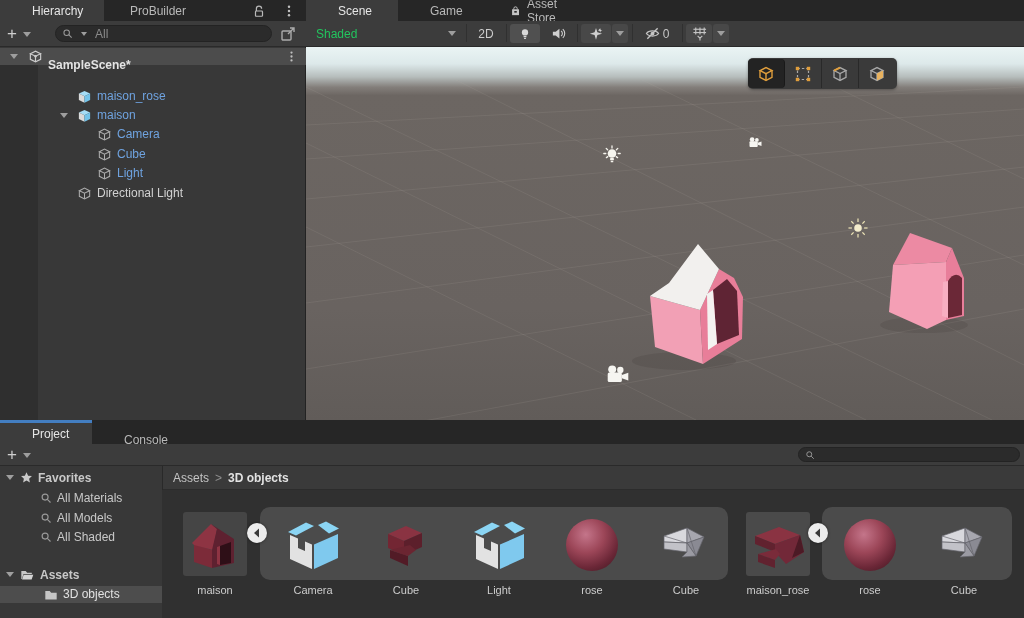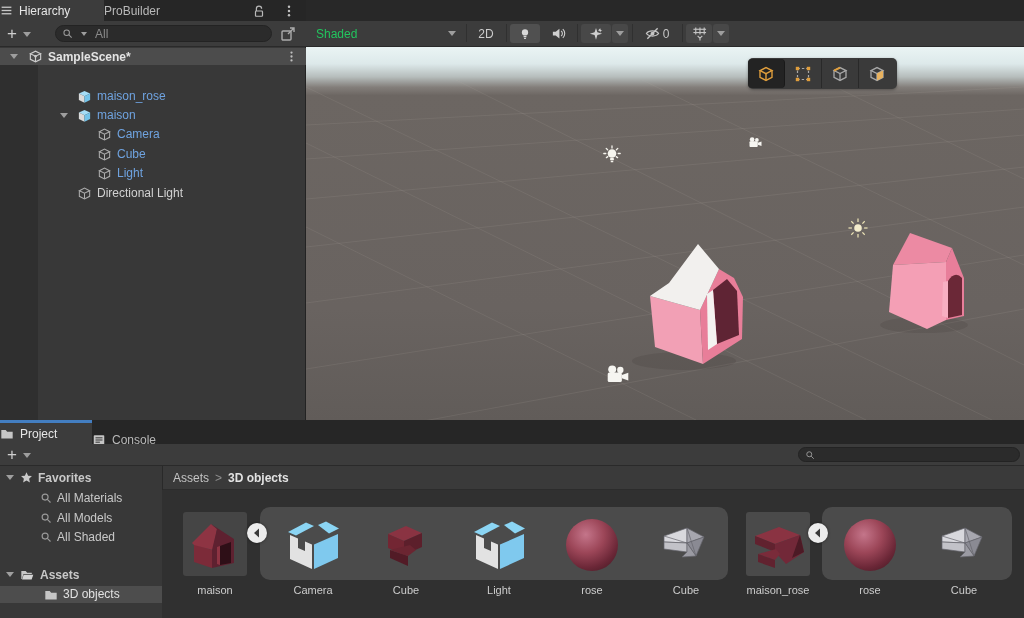--- a/index.html
+++ b/index.html
@@ -2,38 +2,38 @@
 <html><head>
 <meta charset="utf-8">
 <style>
   html,body{margin:0;padding:0;background:#181818;}
   #app{position:relative;width:1024px;height:618px;background:#282828;
        font-family:"Liberation Sans",sans-serif;font-size:12px;color:#C9C9C9;
        overflow:hidden;-webkit-font-smoothing:antialiased;}
   .abs{position:absolute;}
   .flex{display:flex;align-items:center;}
   .tabbar{background:#262626;}
-  .tab{height:100%;display:flex;align-items:center;gap:6px;padding:0 0;
+  .tab{height:100%;display:flex;align-items:center;gap:6px;padding:0 26px;
        color:#B9B9B9;box-sizing:border-box;}
   .tab.active{background:#3C3C3C;color:#E6E6E6;}
   .toolbar{background:#3C3C3C;border-bottom:1px solid #2A2A2A;box-sizing:border-box;}
   .vsep{position:absolute;top:3px;bottom:4px;width:1px;background:#303030;}
   .btn{display:flex;align-items:center;justify-content:center;border-radius:3px;}
   .btn.on{background:#505050;}
   .cdown{width:0;height:0;border-left:4px solid transparent;border-right:4px solid transparent;
          border-top:5px solid #9E9E9E;display:inline-block;}
   .plus{font-size:17px;color:#CFCFCF;line-height:1;}
   .field{background:#2B2B2B;border:1px solid #232323;border-radius:9px;display:flex;
          align-items:center;gap:8px;box-sizing:border-box;}
   .ph{color:#8A8A8A;}
   .row{left:0;width:306px;height:19px;}
   .row .lbl{top:2px;color:#D2D2D2;white-space:nowrap;}
   .row .lbl.blue{color:#6FA3E0;}
   .scene-row{background:#4C4C4C;}
-  .scene-row .lbl{font-weight:bold;color:#E4E4E4;}
+  .scene-row .lbl{font-weight:bold;color:#E4E4E4;margin-top:8px;}
   .srow{left:0;width:162px;height:16px;}
   .srow .lbl{top:1px;white-space:nowrap;}
   .bold{font-weight:bold;}
   .glabel{font-size:11px;color:#CCCCCC;text-align:center;height:14px;overflow:hidden;}
   .group{background:#4B4B4B;border-radius:10px;}
   .tile{width:64px;height:64px;}
   .tile.sel{background:#454545;border-radius:3px;}
   .tile.sel2{background:#4A4A4A;border-radius:3px;}
   .circlebtn{width:20px;height:20px;border-radius:50%;background:#ECECEC;
              display:flex;align-items:center;justify-content:center;
@@ -278,20 +278,40 @@
       <span>ProBuilder</span>
     </div>
     <svg class="abs" style="left:252px;top:4px" width="14" height="14">
         <use href="#i-lock"></use>
       </svg>
     <svg class="abs" style="left:282px;top:4px" width="14" height="14">
         <use href="#i-kebab"></use>
       </svg>
   </div>
 
+  <div class="abs tabbar" style="left:306px;top:0;width:718px;height:21px">
+    <div class="abs tab active" style="left:0;top:0;width:92px">
+      <svg width="13" height="13">
+          <use href="#i-hash"></use>
+        </svg>
+      <span>Scene</span>
+    </div>
+    <div class="abs tab" style="left:92px;top:0;width:86px">
+      <svg width="17" height="12">
+          <use href="#i-game"></use>
+        </svg>
+      <span>Game</span>
+    </div>
+    <div class="abs tab" style="left:178px;top:0;width:118px">
+      <svg width="14" height="14">
+          <use href="#i-bag"></use>
+        </svg>
+      <span>Asset Store</span>
+    </div>
+  </div>
 
   <div class="abs toolbar" style="left:0;top:21px;width:306px;height:26px">
     <span class="abs plus" style="left:7px;top:4px">+</span>
     <span class="abs cdown" style="left:23px;top:11px"></span>
     <div class="abs field" style="left:55px;top:4px;width:217px;height:17px;padding:0 6px">
       <svg width="11" height="11">
           <use href="#i-search"></use>
         </svg>
       <span class="cdown" style="border-top-width:4px;border-left-width:3px;border-right-width:3px"></span>
       <span class="ph">All</span>

